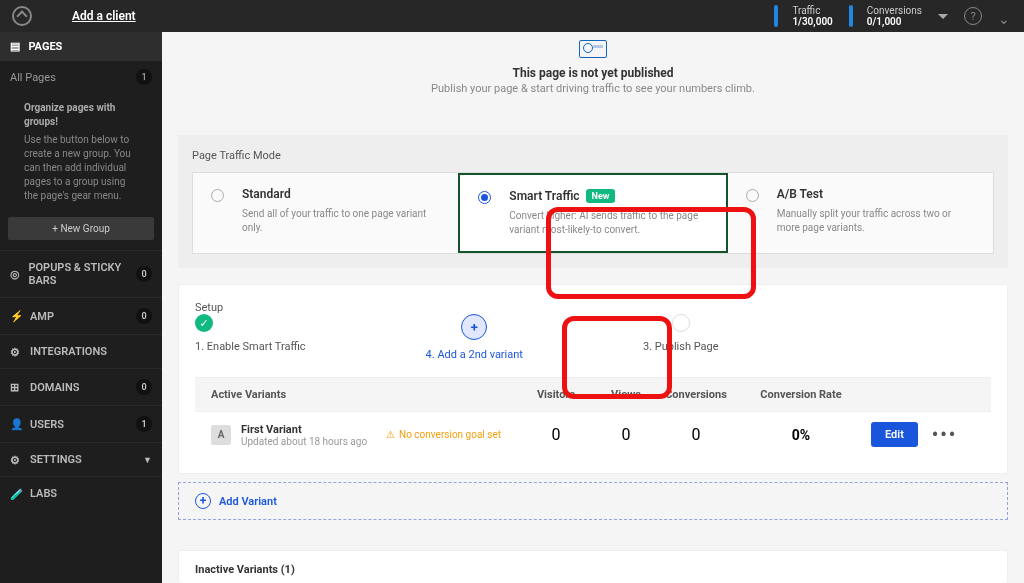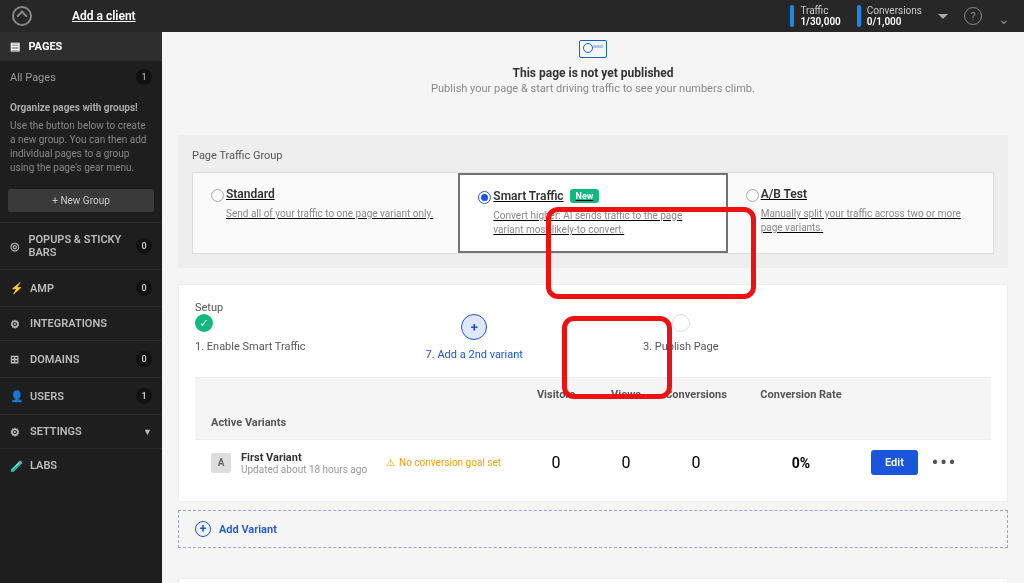--- a/index.html
+++ b/index.html
@@ -3,56 +3,56 @@
   <meta charset="utf-8">
   <style>
     * { margin: 0; padding: 0; box-sizing: border-box; font-family: -apple-system, BlinkMacSystemFont, "Segoe UI", Roboto, sans-serif; }
     body { background: #f5f5f5; width: 1024px; height: 583px; overflow: hidden; }
     
     .topbar { background: #272727; height: 32px; display: flex; align-items: center; padding: 0 12px; color: #fff; }
     .logo { width: 20px; height: 20px; border: 2px solid #888; border-radius: 50%; margin-right: 40px; position: relative; }
     .logo::after { content: ''; position: absolute; width: 6px; height: 6px; border-top: 2px solid #888; border-right: 2px solid #888; top: 4px; left: 4px; transform: rotate(-45deg); }
     .add-client { font-size: 12px; font-weight: 600; text-decoration: underline; cursor: pointer; }
     .topbar-right { margin-left: auto; display: flex; align-items: center; gap: 16px; }
-    .stat-block { display: flex; align-items: center; gap: 6px; font-size: 10px; }
+    .stat-block { display: flex; align-items: center; gap: 14px; font-size: 10px; }
     .stat-bar { width: 4px; height: 22px; background: #1e88e5; border-radius: 2px; }
     .stat-text .label { color: #ccc; }
     .stat-text .value { color: #fff; font-weight: 600; }
     .chevron-down { width: 0; height: 0; border-left: 5px solid transparent; border-right: 5px solid transparent; border-top: 5px solid #aaa; cursor: pointer; }
     .help-icon { width: 18px; height: 18px; border: 1.5px solid #888; border-radius: 50%; display: flex; align-items: center; justify-content: center; font-size: 11px; color: #888; cursor: pointer; }
     .user-icon { width: 14px; height: 10px; color: #888; font-size: 14px; }
     
     .main { display: flex; height: calc(100% - 32px); }
     
     .sidebar { width: 162px; background: #1e1e1e; color: #aaa; overflow-y: auto; font-size: 11px; }
     .sb-section-header { background: #2e2e2e; padding: 8px 10px; font-size: 11px; font-weight: 700; color: #fff; display: flex; align-items: center; gap: 8px; }
     .sb-item { padding: 8px 10px; display: flex; align-items: center; justify-content: space-between; cursor: pointer; color: #999; font-size: 11px; }
     .sb-count { background: #111; border-radius: 9px; min-width: 16px; height: 16px; display: flex; align-items: center; justify-content: center; font-size: 9px; color: #ccc; padding: 0 5px; }
-    .sb-tip { padding: 8px 10px; font-size: 10px; line-height: 1.4; color: #888; }
+    .sb-tip { padding: 8px 24px; font-size: 10px; line-height: 1.4; color: #888; }
     .sb-tip-title { font-weight: 700; color: #aaa; margin-bottom: 4px; }
     .new-group-btn { margin: 6px 8px 10px; background: #3a3a3a; border: none; color: #ccc; font-size: 10px; padding: 6px; width: calc(100% - 16px); cursor: pointer; border-radius: 2px; }
     .sb-row { padding: 10px 10px; display: flex; align-items: center; justify-content: space-between; cursor: pointer; color: #bbb; font-size: 11px; font-weight: 600; border-top: 1px solid #2a2a2a; }
     .sb-row-left { display: flex; align-items: center; gap: 8px; }
     .sb-icon { width: 12px; height: 12px; display: inline-block; }
     
     .content { flex: 1; overflow-y: auto; background: #f5f5f5; padding: 0 16px 3px; border-radius: 23px; }
     
     .preview-box { margin: 8px auto 4px; width: 28px; height: 18px; border: 1.5px solid #1565c0; border-radius: 2px; position: relative; }
     .preview-box::after { content: ''; position: absolute; width: 8px; height: 8px; border: 1px solid #1565c0; border-radius: 50%; top: 2px; left: 3px; }
     .preview-box::before { content: ''; position: absolute; width: 10px; height: 3px; background: #1565c0; opacity: 0.3; right: 3px; top: 4px; }
     
     .not-published { text-align: center; margin-top: 8px; }
     .not-published .title { font-size: 12px; font-weight: 700; color: #333; }
     .not-published .sub { font-size: 11px; color: #888; margin-top: 2px; }
     
     .traffic-panel { background: #eeeeee; margin-top: 40px; padding: 14px; }
     .traffic-title { font-size: 11px; color: #555; margin-bottom: 10px; }
     .traffic-options { display: flex; gap: 0; border: 1px solid #ddd; background: #fafafa; }
-    .traffic-opt { flex: 1; padding: 14px 18px; display: flex; gap: 2px; cursor: pointer; position: relative; text-decoration: underline; }
-    .traffic-opt.selected { background: #fff; border: 2px solid #737373; }
+    .traffic-opt { flex: 1; padding: 14px 18px; display: flex; gap: 18px; cursor: pointer; position: relative; }
+    .traffic-opt.selected { background: #fff; border: 2px solid #14532d; }
     .radio { width: 13px; height: 13px; border: 1.5px solid #aaa; border-radius: 50%; flex-shrink: 0; margin-top: 2px; position: relative; }
     .radio.checked { border-color: #1a56db; }
     .radio.checked::after { content: ''; position: absolute; width: 7px; height: 7px; background: #1a56db; border-radius: 50%; top: 1.5px; left: 1.5px; }
     .opt-body .opt-title { font-size: 12px; font-weight: 600; color: #333; display: flex; align-items: center; gap: 6px; }
     .new-badge { background: #10b981; color: #fff; font-size: 9px; font-weight: 700; padding: 2px 6px; border-radius: 3px; }
     .opt-desc { font-size: 10px; color: #888; margin-top: 6px; line-height: 1.4; }
     
     .highlight-smart { position: absolute; top: 175px; left: 384px; width: 210px; height: 92px; border: 5px solid #e11; border-radius: 12px; pointer-events: none; z-index: 10; }
     .highlight-step2 { position: absolute; top: 284px; left: 400px; width: 110px; height: 83px; border: 5px solid #e11; border-radius: 12px; pointer-events: none; z-index: 10; }
     
@@ -67,21 +67,21 @@
     .step-label { font-size: 11px; color: #555; }
     .step-label.link { color: #1a56db; cursor: pointer; }
     .step.center { text-align: center; }
     .learning-status { width: 210px; font-size: 10px; }
     .ls-title { color: #aaa; margin-bottom: 6px; }
     .ls-msg { color: #333; font-weight: 600; margin-bottom: 8px; }
     .ls-bar { height: 8px; background: #eee; border-radius: 4px; }
     .setup-title { font-size: 11px; color: #555; margin-bottom: 0; }
     
     .variants-header { display: flex; background: #f5f5f5; padding: 10px 0; font-size: 11px; font-weight: 700; color: #555; margin-top: 16px; border-top: 1px solid #eee; }
-    .col-name { flex: 1; padding-left: 16px; margin-top: 28px; }
+    .col-name { flex: 1; padding-left: 16px; }
     .col-num { width: 70px; text-align: center; }
     .col-rate { width: 140px; text-align: center; }
     .col-actions { width: 120px; }
     
     .variant-row { display: flex; align-items: center; padding: 10px 0; border-top: 1px solid #eee; }
     .variant-info { flex: 1; display: flex; align-items: center; gap: 10px; padding-left: 16px; }
     .var-badge { width: 20px; height: 20px; background: #ddd; color: #666; font-size: 10px; font-weight: 700; display: flex; align-items: center; justify-content: center; border-radius: 2px; }
     .var-name { font-size: 11px; font-weight: 700; color: #333; }
     .var-sub { font-size: 10px; color: #999; }
     .warn { display: flex; align-items: center; gap: 4px; font-size: 10px; color: #f59e0b; margin-left: auto; margin-right: 20px; }
@@ -189,21 +189,21 @@
   </div>
 
   <div class="content" style="position:relative">
     <div class="preview-box"></div>
     <div class="not-published">
       <div class="title">This page is not yet published</div>
       <div class="sub">Publish your page &amp; start driving traffic to see your numbers climb.</div>
     </div>
 
     <div class="traffic-panel">
-      <div class="traffic-title">Page Traffic Group</div>
+      <div class="traffic-title">Page Traffic Mode</div>
       <div class="traffic-options">
         <div class="traffic-opt">
           <div class="radio"></div>
           <div class="opt-body">
             <div class="opt-title">Standard</div>
             <div class="opt-desc">Send all of your traffic to one page variant only.</div>
           </div>
         </div>
         <div class="traffic-opt selected">
           <div class="radio checked"></div>
@@ -231,21 +231,21 @@
     <div class="setup-panel">
       <div class="setup-title">Setup</div>
       <div class="setup-row">
         <div class="setup-steps">
           <div class="step">
             <div class="step-circle done">✓</div>
             <div class="step-label">1. Enable Smart Traffic</div>
           </div>
           <div class="step center">
             <div class="step-circle add">+</div>
-            <div class="step-label link">7. Add a 2nd variant</div>
+            <div class="step-label link">4. Add a 2nd variant</div>
           </div>
           <div class="step center">
             <div class="step-circle pending" style="margin:0 auto 8px"></div>
             <div class="step-label">3. Publish Page</div>
           </div>
         </div>
       </div>
 
       <div class="variants-header">
         <div class="col-name">Active Variants</div>

